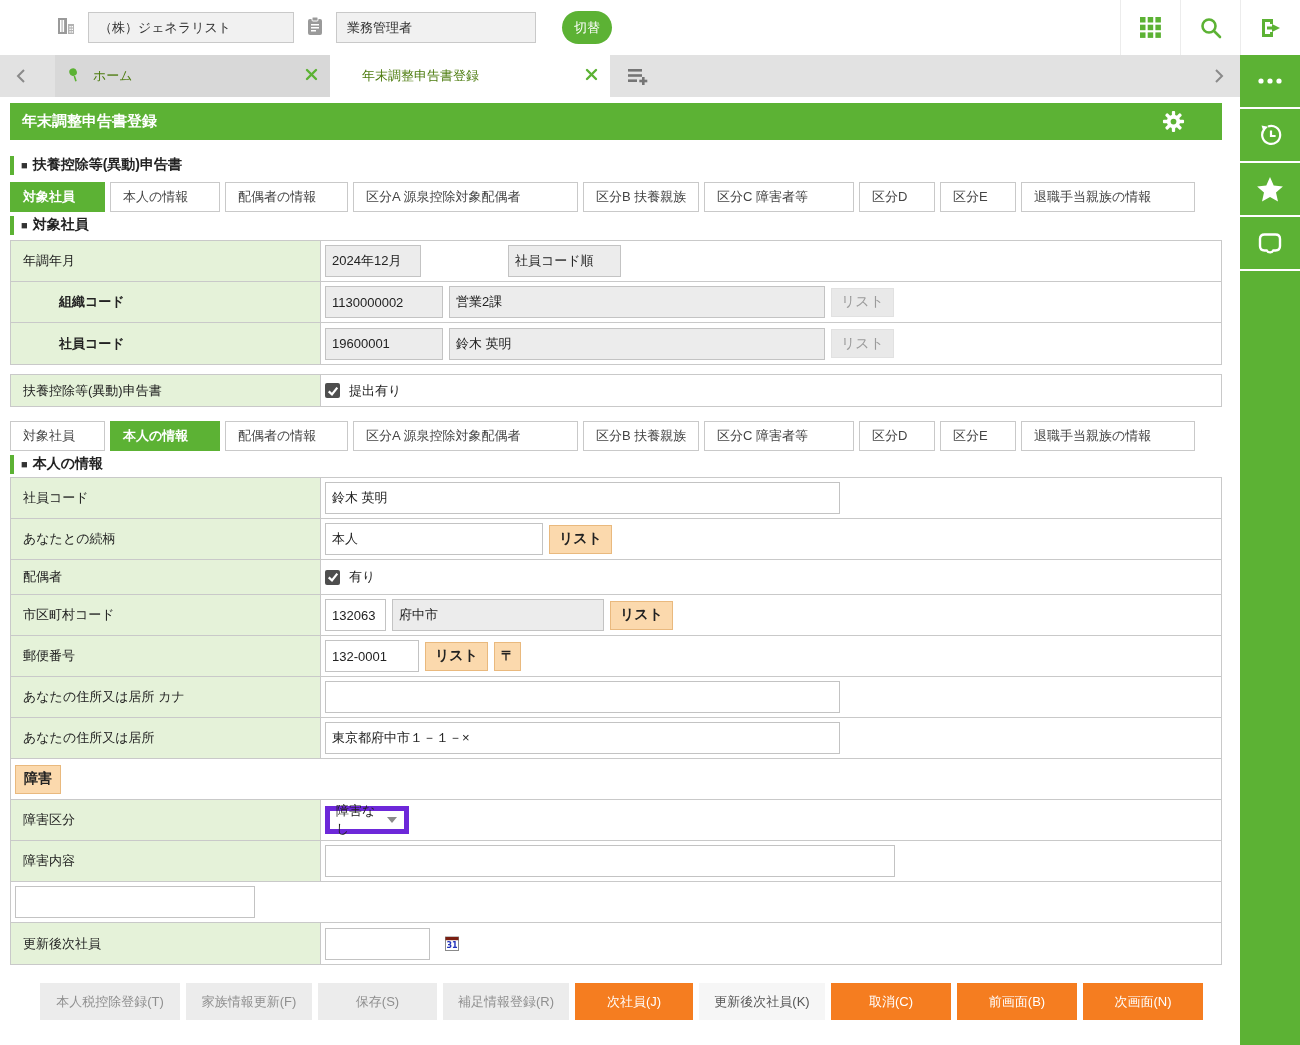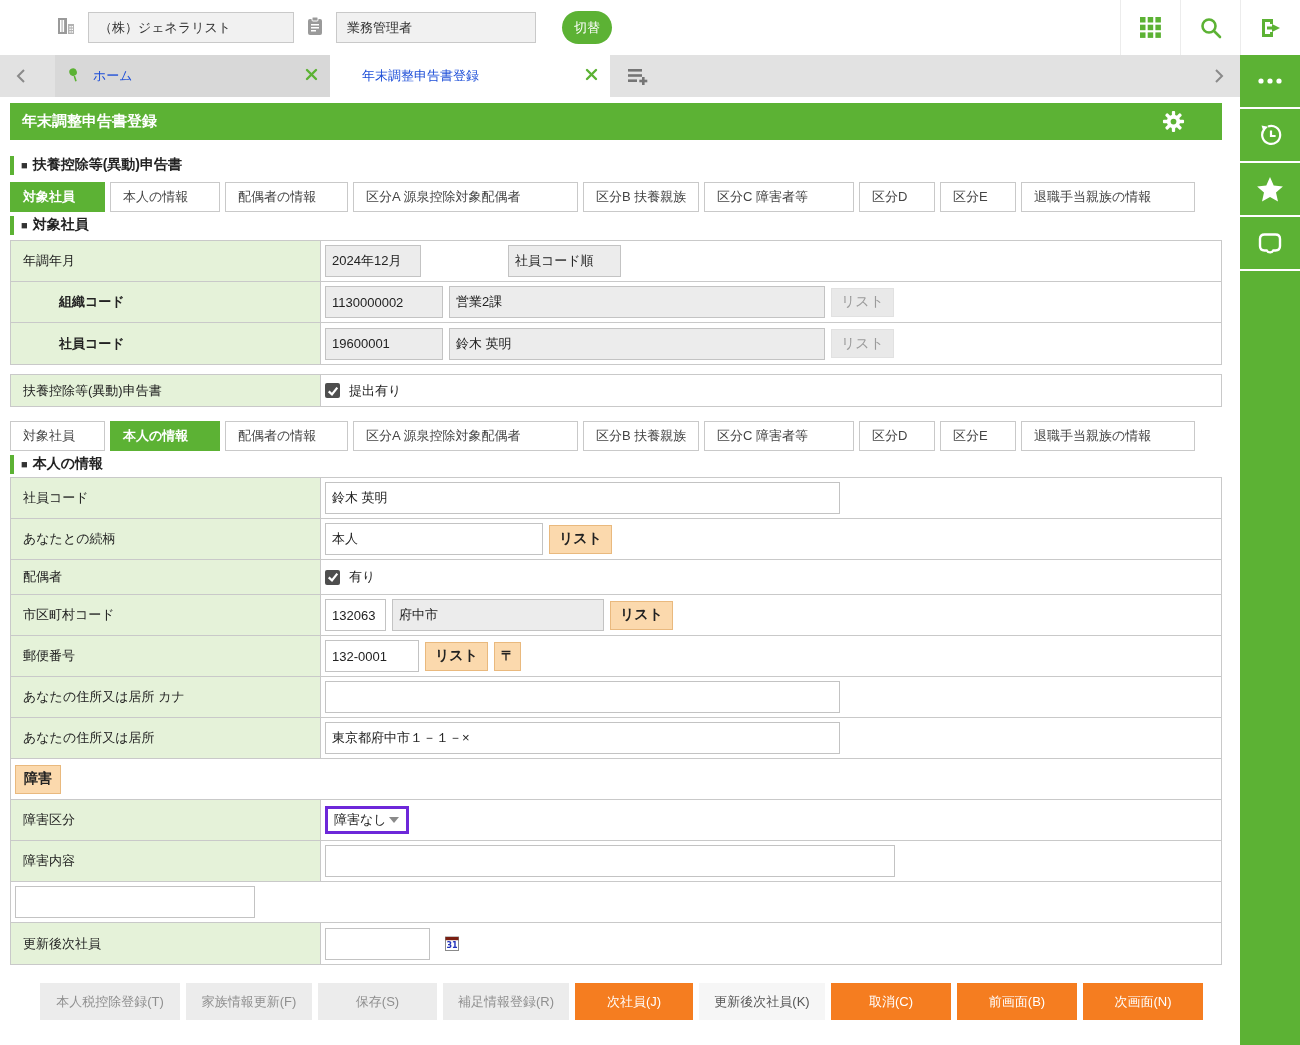--- a/index.html
+++ b/index.html
@@ -17,21 +17,21 @@
   .switch-btn { width:50px; height:33px; border:none; border-radius:17px; background:#5cb234; color:#fff; font-size:13px; cursor:pointer; margin-left:14px; }
   .topbar-right { position:absolute; right:0; top:0; height:55px; display:flex; }
   .tb-iconbox { width:60px; height:55px; border-left:1px solid #ececec; display:flex; align-items:center; justify-content:center; cursor:pointer; background:#fff; }
   
   .tabstrip { position:absolute; left:0; top:55px; width:1240px; height:42px; background:#e2e2e2; }
   .chev { position:absolute; top:13px; width:16px; height:16px; cursor:pointer; }
   .chev-l { left:14px; } .chev-r { right:14px; }
   .wintab { position:absolute; top:0; height:42px; display:flex; align-items:center; cursor:pointer; }
   .wintab-home { left:55px; width:275px; background:#d8d8d8; padding:0 12px; }
   .wintab-active { left:330px; width:280px; background:#fff; padding:0 12px; }
-  .wintab .wt-label { flex:1; font-size:13px; color:#1d4ed8; }
+  .wintab .wt-label { flex:1; font-size:13px; color:#4d7c0f; }
   .wintab-home .wt-label { padding-left:12px; }
   .wintab-active .wt-label { padding-left:20px; }
   .addtab { position:absolute; left:628px; top:12px; cursor:pointer; }
   
   .sidebar { position:absolute; left:1240px; top:55px; width:60px; height:990px; background:#5cb234; }
   .sb-cell { width:60px; height:54px; border-bottom:2px solid #fff; display:flex; align-items:center; justify-content:center; cursor:pointer; }
   
   .main { position:absolute; left:0; top:97px; width:1240px; height:948px; background:#fff; padding:0 18px 0 10px; }
   .titlebar { margin-top:6px; height:37px; background:#5cb234; position:relative; display:flex; align-items:center; }
   .titlebar h1 { font-size:15px; font-weight:bold; color:#fff; padding-left:12px; }
@@ -62,21 +62,21 @@
   .inp.tall { height:32px; }
   .w96{width:96px}.w113{width:113px}.w118{width:118px}.w320{width:376px}.w515{width:515px}
   .w218{width:218px}.w76{width:61px}.w212{width:212px}.w94{width:94px}.w570{width:570px}.w240{width:240px}.w105{width:105px}
   .ml81 { margin-left:81px; }
   .lbtn { height:29px; padding:0 9px; background:#fbd9ad; border:1px solid #e9b97e; font-size:14px; font-weight:bold; color:#222; cursor:pointer; font-family:inherit; }
   .lbtn.gray { background:#e9e9e9; border-color:#e1e1e1; color:#9b9b9b; font-weight:normal; cursor:default; }
   .lbtn.postal { padding:0 6px; font-size:13px; }
   .lbtn.dis { width:46px; padding:0; }
   .chk { width:15px; height:15px; background:#4e4e4e; border-radius:2px; display:inline-flex; align-items:center; justify-content:center; flex:none; cursor:pointer; }
   .chklabel { font-size:13px; margin-left:3px; }
-  .selbox { width:84px; height:28px; border:3px solid #6d28d9; background:#fff; display:flex; align-items:center; justify-content:space-between; padding:0 7px 0 6px; cursor:pointer; }
+  .selbox { width:84px; height:28px; border:5px solid #6d28d9; background:#fff; display:flex; align-items:center; justify-content:space-between; padding:0 7px 0 6px; cursor:pointer; }
   .selbox .seltext { font-size:13px; }
   .tri { width:0; height:0; border-left:5px solid transparent; border-right:5px solid transparent; border-top:6px solid #8a8a8a; }
   .calbtn { margin-left:8px; cursor:pointer; display:flex; }
   
   .footer { margin-top:18px; margin-left:30px; display:flex; gap:6px; }
   .fbtn { height:37px; border:none; font-size:13px; cursor:pointer; font-family:inherit; }
   .fbtn.gray { background:#ececec; color:#8f8f8f; }
   .fbtn.light { background:#f6f6f6; color:#555; }
   .fbtn.orange { background:#f57d20; color:#fff; }
   .fw1{width:140px}.fw2{width:126px}.fw3{width:119px}.fw4{width:126px}.fw5{width:118px}.fw6{width:126px}.fw7{width:120px}.fw8{width:120px}.fw9{width:120px}

